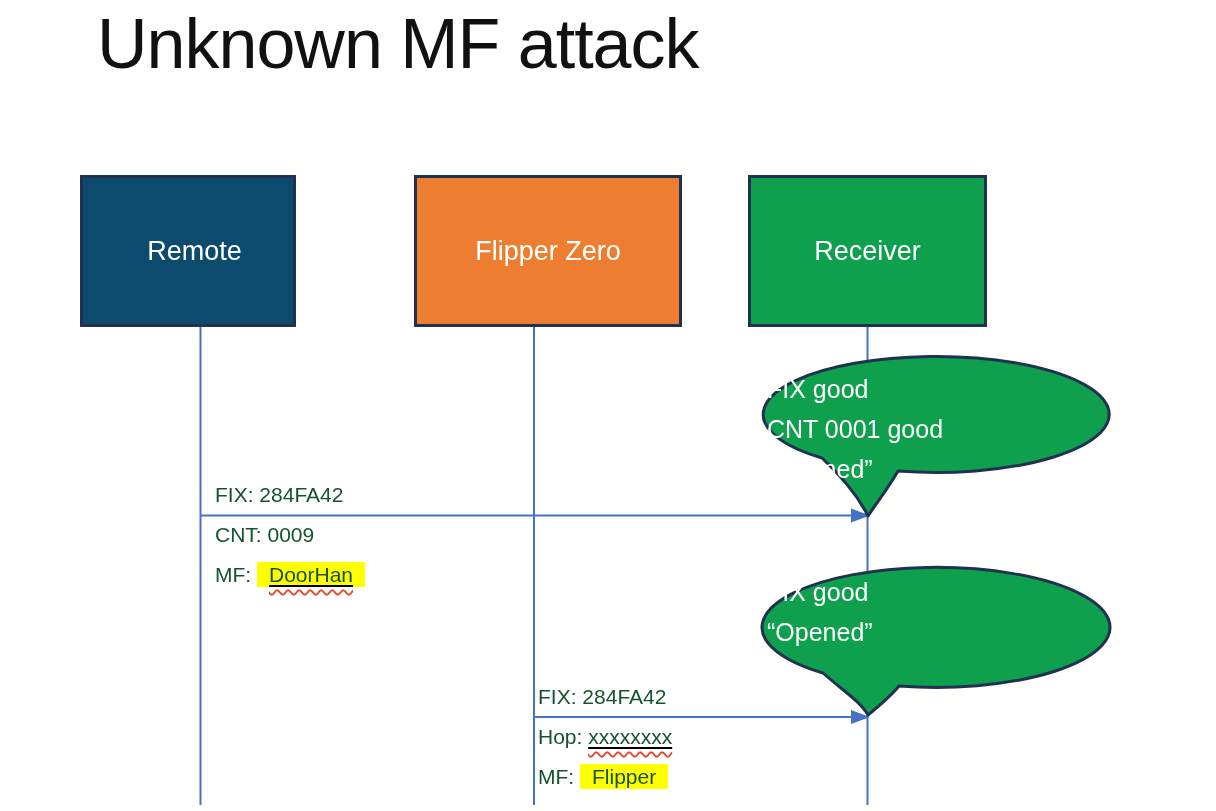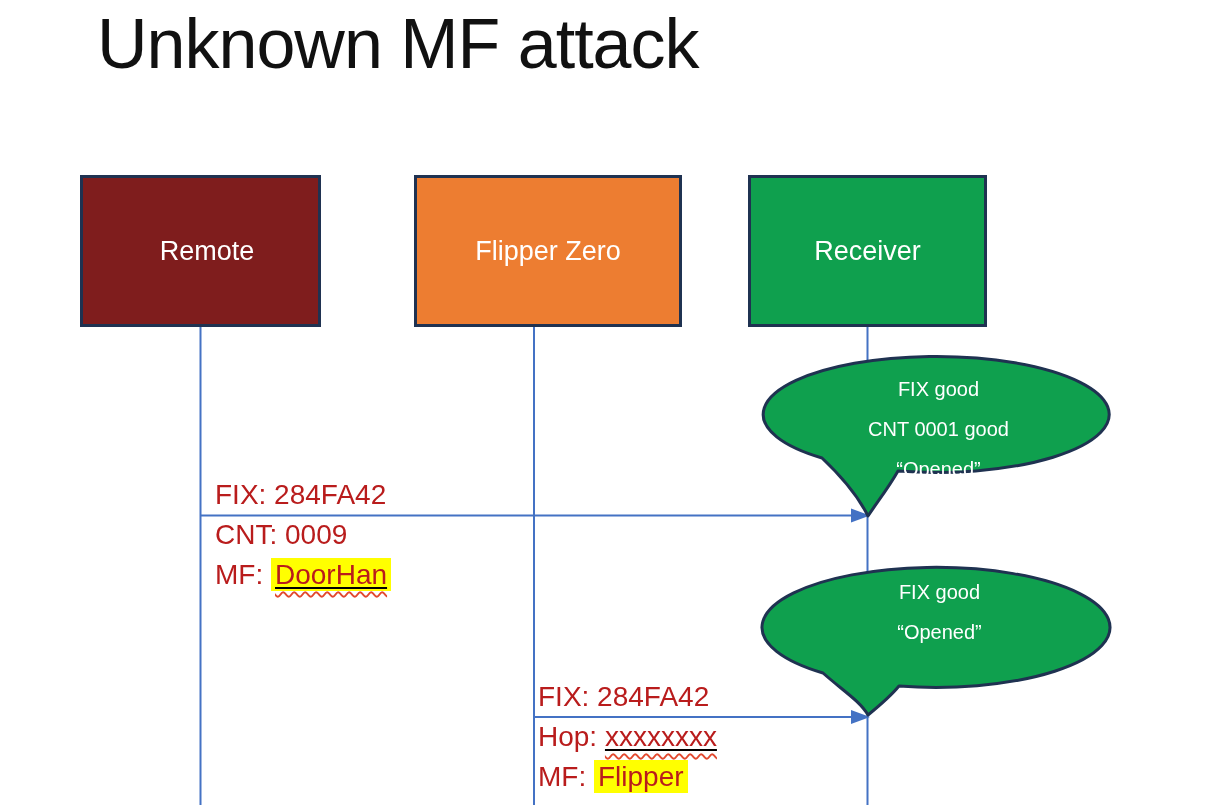--- a/index.html
+++ b/index.html
@@ -10,45 +10,45 @@
   .title {
     position:absolute; left:57px; top:4px; margin:0;
     font-size:70px; font-weight:300; letter-spacing:-1px; color:#111;
     font-family:"Liberation Sans", sans-serif; white-space:nowrap;
   }
   .actor {
     position:absolute; top:175px; height:152px; box-sizing:border-box;
     border:3px solid #1F3251; color:#fff; font-size:27px;
     display:flex; align-items:center; justify-content:center;
   }
-  .actor-remote   { left:40px;  width:241px; background:#7f1d1d;padding-left:13px; }
+  .actor-remote   { left:40px;  width:216px; background:#0c4a6e;padding-left:13px; }
   .actor-flipper  { left:374px; width:268px; background:#ED7D31; }
   .actor-receiver { left:708px; width:239px; background:#0FA04E;align-items:center; }
   .overlay { position:absolute; left:0; top:0; width:1216px; height:811px; }
   .lifeline { stroke:#4472C4; stroke-width:2; }
   .msgline  { stroke:#4472C4; stroke-width:2; }
   .arrowhead{ fill:#4472C4; }
   .callout  { fill:#0FA04E; stroke:#1F3251; stroke-width:3; stroke-linejoin:round; }
   .msg {
-    position:absolute; font-size:28px; line-height:40px; color:#b91c1c; white-space:nowrap;
+    position:absolute; font-size:21px; line-height:40px; color:#14532d; white-space:nowrap;
   }
-  .hl { background:#FFFF00; padding:1px 4px; }
+  .hl { background:#FFFF00; padding:1px 12px; }
   .spell {
     text-decoration-line:underline; text-decoration-style:wavy;
     text-decoration-color:#E2492F; text-decoration-thickness:2px;
     text-underline-offset:7px; text-decoration-skip-ink:none;
   }
   .u {
     text-decoration-line:underline; text-decoration-style:solid;
     text-decoration-color:#000; text-decoration-thickness:1.5px;
     text-underline-offset:3px; text-decoration-skip-ink:none;
   }
   .callout-text {
-    position:absolute; color:#fff; font-size:20px; line-height:40px;
-    text-align:center; white-space:nowrap;
+    position:absolute; color:#fff; font-size:25px; line-height:40px;
+    text-align:left; white-space:nowrap;
   }
 </style>
 </head>
 <body>
 
 <div class="slide">
 
   <h1 class="title">Unknown MF attack</h1>
 
   <div class="actor actor-remote">

